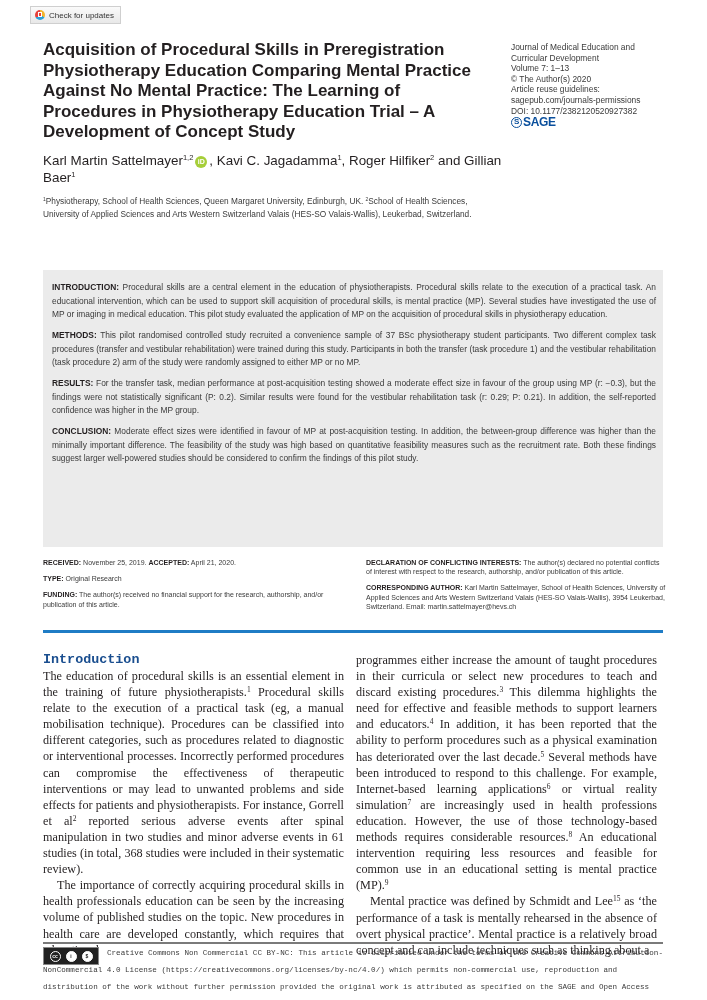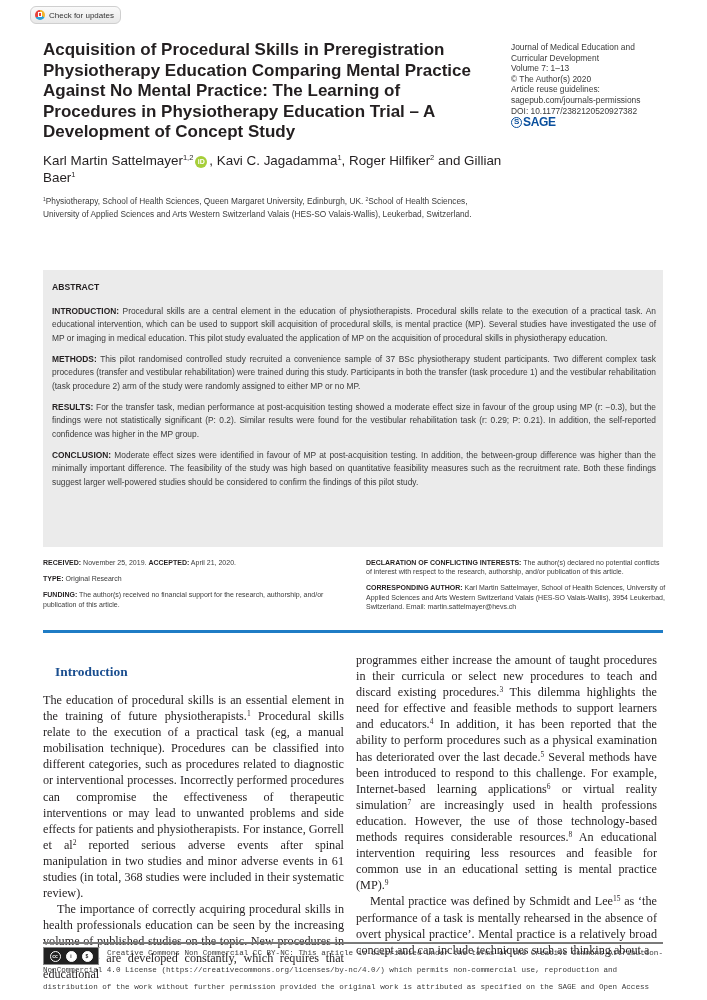--- a/index.html
+++ b/index.html
@@ -1,18 +1,18 @@
 <!DOCTYPE html>
 <html><head>
 <meta charset="utf-8">
 <style>
   html, body { margin: 0; padding: 0; background: #fff; }
   body { width: 707px; height: 1000px; position: relative; overflow: hidden; color: #231f20; }
 
-  #check-updates { position: absolute; left: 30px; top: 6px; height: 16px; padding: 0 6px 0 4px; border: 1px solid #cfcfcf; border-radius: 6px; background: linear-gradient(#fafafa,#e8e8e8); display: flex; align-items: center; gap: 4px; font-family: "Liberation Sans", sans-serif; font-size: 8px; color: #333; }
+  #check-updates { position: absolute; left: 30px; top: 6px; height: 16px; padding: 0 6px 0 4px; border: 1px solid #cfcfcf; border-radius: 0; background: linear-gradient(#fafafa,#e8e8e8); display: flex; align-items: center; gap: 4px; font-family: "Liberation Sans", sans-serif; font-size: 8px; color: #333; }
   #check-updates .badge { width: 10px; height: 10px; border-radius: 50%; background: conic-gradient(#f3b32a 0 33%, #2b9fd8 0 66%, #e6413b 0); position: relative; }
   #check-updates .badge::after { content: ""; position: absolute; left: 3px; top: 2px; width: 4px; height: 5px; background: #e6413b; border: 1px solid #fff; box-sizing: border-box; }
 
   #title { position: absolute; left: 43px; top: 40px; width: 455px; font-family: "Liberation Sans", sans-serif; font-weight: bold; font-size: 17px; line-height: 20.5px; color: #231f20; margin: 0; }
 
   #journal-info { position: absolute; left: 511px; top: 42px; width: 190px; font-family: "Liberation Sans", sans-serif; font-size: 8.4px; line-height: 10.6px; color: #3a3a3a; }
   #journal-info div { white-space: nowrap; }
   #sage-logo { display: flex; align-items: center; margin-top: 1px; font-family: "Liberation Sans", sans-serif; font-weight: bold; font-size: 12px; color: #0a4f9c; letter-spacing: -0.3px; }
   #sage-logo .s-mark { display: inline-block; width: 11px; height: 11px; border-radius: 50%; border: 1.6px solid #0a4f9c; box-sizing: border-box; font-size: 8px; line-height: 8px; text-align: center; margin-right: 1px; }
 
@@ -34,21 +34,21 @@
   #meta-left { left: 43px; top: 558px; width: 300px; }
   #meta-right { left: 366px; top: 558px; width: 300px; }
 
   #rule { position: absolute; left: 43px; top: 630px; width: 620px; height: 3px; background: #1f7cc5; }
 
   #body-left, #body-right { position: absolute; top: 652px; width: 301px; font-family: "Liberation Serif", serif; font-size: 12.2px; line-height: 16.1px; color: #231f20; text-align: justify; }
   #body-left { left: 43px; }
   #body-right { left: 356px; }
   #body-left p, #body-right p { margin: 0; }
   .indent { text-indent: 14px; }
-  #intro-heading { margin: 12px; font-family: Liberation Serif, serif; font-weight: bold; font-size: 13.4px; line-height: 16px; color: #1a4e8f; }
+  #intro-heading { margin: 0; font-family: Liberation Mono, monospace; font-weight: bold; font-size: 13.4px; line-height: 16px; color: #1a4e8f; }
   sup.ref { font-size: 7.5px; vertical-align: 4px; line-height: 0; }
 
   #footer-rule { position: absolute; left: 43px; top: 942px; width: 620px; height: 2px; background: #7a7a7a; }
   #cc-badge { position: absolute; left: 43px; top: 947px; width: 56px; height: 18px; background: #222; border: 1px solid #888; box-sizing: border-box; display: flex; align-items: center; justify-content: space-around; padding: 0 3px; }
   #cc-badge span { display: inline-block; width: 11px; height: 11px; border-radius: 50%; border: 1.5px solid #fff; box-sizing: border-box; color: #fff; font-family: "Liberation Sans", sans-serif; font-size: 5px; line-height: 8px; text-align: center; font-weight: bold; background: #222; }
   #cc-badge span.w { background: #fff; color: #222; border-color: #fff; }
   #license { position: absolute; left: 43px; top: 945px; width: 630px; font-family: Liberation Mono, monospace; font-size: 7.6px; line-height: 17px; color: #3a3a3a; }
   #license .l1 { padding-left: 64px; }
 </style>
 </head>
@@ -73,21 +73,20 @@
     <span class="s-mark">S</span>
     <span>SAGE</span>
   </div>
 </div>
 
 <div id="authors"><span>Karl Martin Sattelmayer</span><sup>1,2</sup><span class="orcid">iD</span><span>, </span><span>Kavi C. Jagadamma</span><sup>1</sup><span>, </span><span>Roger Hilfiker</span><sup>2</sup><span> and </span><span>Gillian Baer</span><sup>1</sup></div>
 
 <div id="affiliations"><sup>1</sup><span>Physiotherapy, School of Health Sciences, Queen Margaret University, Edinburgh, UK. </span><sup>2</sup><span>School of Health Sciences, University of Applied Sciences and Arts Western Switzerland Valais (HES-SO Valais-Wallis), Leukerbad, Switzerland.</span></div>
 
 <div id="abstract">
-  <h2>ABSTRACT</h2>
   <div id="abstract-sections">
       <p><b>INTRODUCTION:</b><span> Procedural skills are a central element in the education of physiotherapists. Procedural skills relate to the execution of a practical task. An educational intervention, which can be used to support skill acquisition of procedural skills, is mental practice (MP). Several studies have investigated the use of MP or imaging in medical education. This pilot study evaluated the application of MP on the acquisition of procedural skills in physiotherapy education.</span></p>
       <p><b>METHODS:</b><span> This pilot randomised controlled study recruited a convenience sample of 37 BSc physiotherapy student participants. Two different complex task procedures (transfer and vestibular rehabilitation) were trained during this study. Participants in both the transfer (task procedure 1) and the vestibular rehabilitation (task procedure 2) arm of the study were randomly assigned to either MP or no MP.</span></p>
       <p><b>RESULTS:</b><span> For the transfer task, median performance at post-acquisition testing showed a moderate effect size in favour of the group using MP (r: −0.3), but the findings were not statistically significant (P: 0.2). Similar results were found for the vestibular rehabilitation task (r: 0.29; P: 0.21). In addition, the self-reported confidence was higher in the MP group.</span></p>
       <p><b>CONCLUSION:</b><span> Moderate effect sizes were identified in favour of MP at post-acquisition testing. In addition, the between-group difference was higher than the minimally important difference. The feasibility of the study was high based on quantitative feasibility measures such as the recruitment rate. Both these findings suggest larger well-powered studies should be considered to confirm the findings of this pilot study.</span></p>
     </div>
 </div>
 
 <div id="meta-left" class="meta">
   <p>

